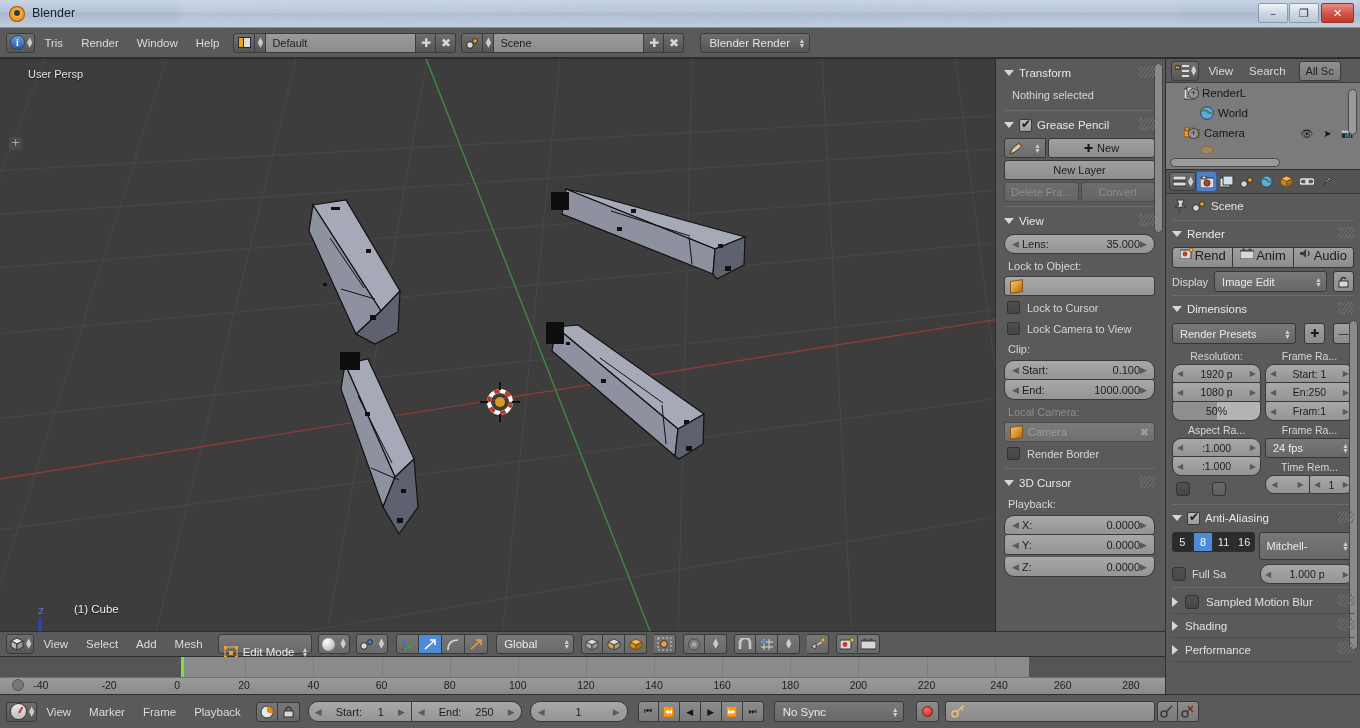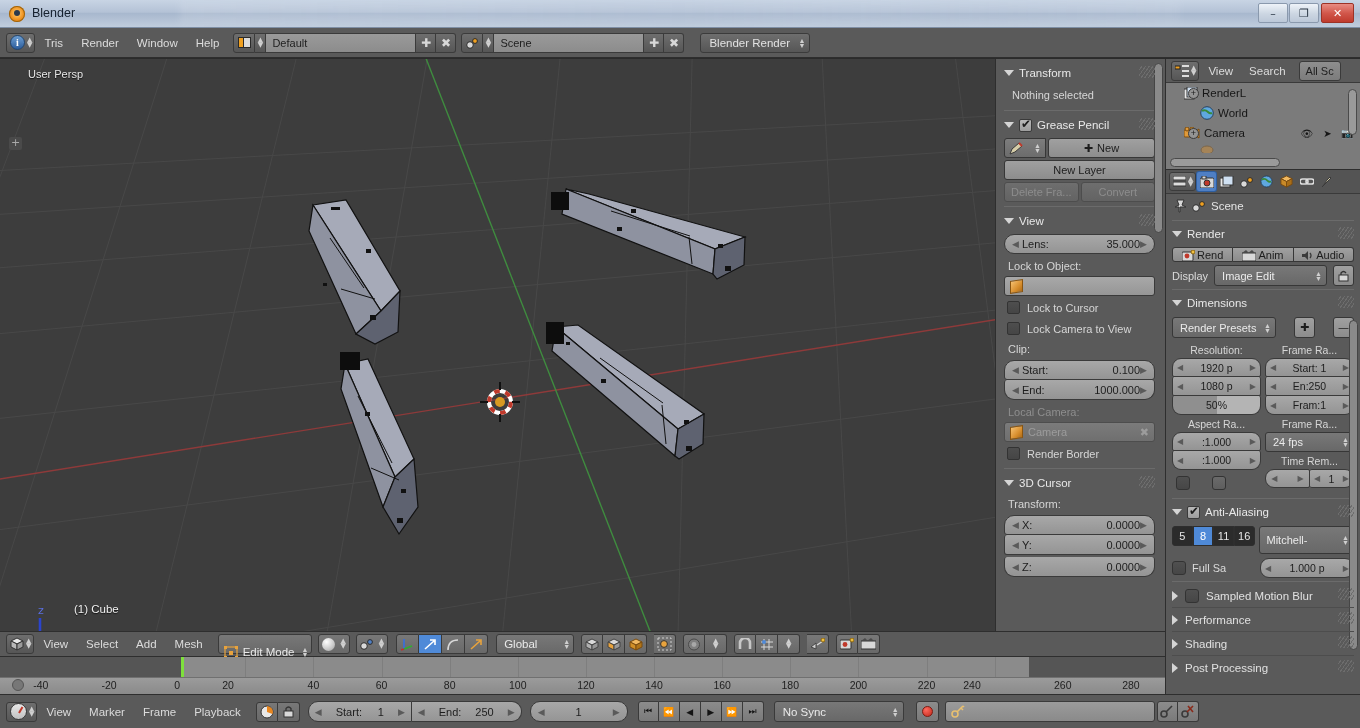--- a/index.html
+++ b/index.html
@@ -169,22 +169,22 @@
   .ptab.active { background:#4f7fc4; box-shadow:0 0 0 1px #2f5e9e; }
   .pscroll { position:absolute; right:2px; top:150px; width:9px; height:330px;
     border-radius:5px; background:#8a8a8a; border:1px solid #454545; }
   .pr-inner { padding:0 6px; }
   .pr-bread { display:flex; align-items:center; gap:5px; height:24px; padding-left:2px;
     font-size:11.5px; color:#e4e4e4; font-family:"Liberation Sans", sans-serif; }
   .pr-head { display:flex; align-items:center; gap:5px; height:22px; position:relative;
     font-size:11.5px; color:#e8e8e8; font-family:"Liberation Sans", sans-serif; }
   .pr-sep { height:1px; background:#4a4a4a; border-bottom:1px solid #6b6b6b; margin:2px 0; }
   .seg { display:flex; margin:2px 0; }
-  .seg .sb { flex:1; height:15px; border:1px solid #373737; background:linear-gradient(to bottom,#a0a0a0,#8c8c8c);
-    color:#1d1d1d; font-size:11px; display:flex; align-items:flex-end; justify-content:center; gap:2px;
+  .seg .sb { flex:1; height:21px; border:1px solid #373737; background:linear-gradient(to bottom,#a0a0a0,#8c8c8c);
+    color:#1d1d1d; font-size:13px; display:flex; align-items:flex-start; justify-content:center; gap:2px;
     font-family:"Liberation Sans", sans-serif; }
   .seg .sb:first-child { border-radius:3px 0 0 3px; }
   .seg .sb:last-child { border-radius:0 3px 3px 0; border-left:0; }
   .seg .sb:not(:first-child):not(:last-child) { border-left:0; }
   .dd { height:21px; border:1px solid #373737; border-radius:3px;
     background:linear-gradient(to bottom,#787878,#686868); color:#eaeaea; font-size:11px;
     display:flex; align-items:center; justify-content:space-between; padding:0 4px 0 7px;
     font-family:"Liberation Sans", sans-serif; }
   .col2 { display:flex; gap:4px; }
   .col2 > div { flex:1; }
@@ -561,21 +561,21 @@
       <span class="chk off"></span>
       <span>Render Border</span>
     </div>
     <div class="np-sep"></div>
 
     <div class="np-head">
       <span class="tri"></span>
       <span>3D Cursor</span>
       <span class="grip"></span>
     </div>
-    <div class="np-lbl">Transform:</div>
+    <div class="np-lbl">Playback:</div>
     <div class="num stack-top">
       <span class="ar">◀</span>
       <span class="nm">X:</span>
       <span class="nv">0.0000</span>
       <span class="ar">▶</span>
     </div>
     <div class="num stack-bot" style="border-radius:3px">
       <span class="ar">◀</span>
       <span class="nm">Y:</span>
       <span class="nv">0.0000</span>
@@ -765,21 +765,21 @@
         </svg>
       </div>
     </div>
     <div class="pr-sep"></div>
 
     <div class="pr-head">
       <span class="tri"></span>
       <span>Dimensions</span>
       <span class="grip"></span>
     </div>
-    <div style="display:flex; gap:18px; margin:3px 0;">
+    <div style="display:flex; gap:8px; margin:3px 0;">
       <div class="dd" style="flex:1">
         <span>Render Presets</span>
         <span class="updown">
             <i>▲</i>
             <i>▼</i>
           </span>
       </div>
       <div style="width:21px;height:21px;border:1px solid #373737;border-radius:3px;background:linear-gradient(to bottom,#a0a0a0,#8c8c8c);display:flex;align-items:center;justify-content:center;color:#1d1d1d;font-size:11px">✚</div>
       <div style="width:21px;height:21px;border:1px solid #373737;border-radius:3px;background:linear-gradient(to bottom,#a0a0a0,#8c8c8c);display:flex;align-items:center;justify-content:center;color:#1d1d1d;font-size:11px">—</div>
     </div>
@@ -891,31 +891,26 @@
     <div class="pr-sep"></div>
 
     <div class="pr-closed">
       <span class="tri-r"></span>
       <span class="chk-d"></span>
       <span>Sampled Motion Blur</span>
       <span class="grip"></span>
     </div>
     <div class="pr-closed">
       <span class="tri-r"></span>
-      <span>Performance</span>
+      <span>Shading</span>
       <span class="grip"></span>
     </div>
     <div class="pr-closed">
       <span class="tri-r"></span>
-      <span>Shading</span>
-      <span class="grip"></span>
-    </div>
-    <div class="pr-closed" style="border-bottom:0">
-      <span class="tri-r"></span>
-      <span>Post Processing</span>
+      <span>Performance</span>
       <span class="grip"></span>
     </div>
   </div>
 </div>
 
 <div id="vp-header">
   <div class="hdr-icon-sel">
     <svg width="14" height="14" viewBox="0 0 14 14">
       <polygon points="7,1 13,4 7,7 1,4" fill="#e8e8e8" stroke="#333"></polygon>
       <polygon points="1,4 7,7 7,13 1,10" fill="#b8b8b8" stroke="#333"></polygon>
@@ -1109,32 +1104,32 @@
       <div class="vline" style="left: 1062.81px;"></div>
       <div class="vline" style="left: 1130.94px;"></div>
     </div>
   <div class="tl-outrange" id="tl-left" style="left: 0px; width: 180.541px;"></div>
   <div class="tl-outrange" id="tl-right" style="left: 1028.74px; width: 136.257px;"></div>
   <div id="tl-playhead" style="left: 180.541px; background: rgb(126, 224, 60);"></div>
   <div id="tl-ruler">
       <div class="tick" style="left: 40.8772px;">-40</div>
       <div class="tick" style="left: 109.006px;">-20</div>
       <div class="tick" style="left: 177.135px;">0</div>
-      <div class="tick" style="left: 228px;">20</div>
+      <div class="tick" style="left: 244px;">20</div>
       <div class="tick" style="left: 313.392px;">40</div>
       <div class="tick" style="left: 381.52px;">60</div>
       <div class="tick" style="left: 449.649px;">80</div>
       <div class="tick" style="left: 517.778px;">100</div>
       <div class="tick" style="left: 585.906px;">120</div>
       <div class="tick" style="left: 654.035px;">140</div>
       <div class="tick" style="left: 722.164px;">160</div>
       <div class="tick" style="left: 790.292px;">180</div>
       <div class="tick" style="left: 858.421px;">200</div>
       <div class="tick" style="left: 926.55px;">220</div>
-      <div class="tick" style="left: 972px;">240</div>
+      <div class="tick" style="left: 999px;">240</div>
       <div class="tick" style="left: 1062.81px;">260</div>
       <div class="tick" style="left: 1130.94px;">280</div>
     </div>
   <div id="tl-knob"></div>
 </div>
 
 <div id="tl-header">
   <div class="hdr-icon-sel">
     <span class="clock-ico"></span>
     <span class="updown">

